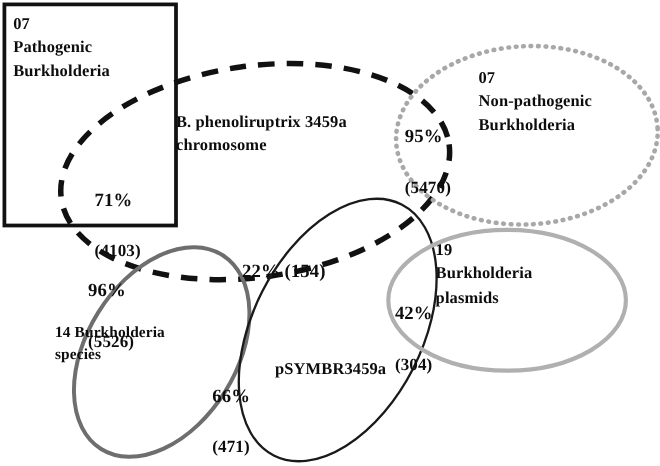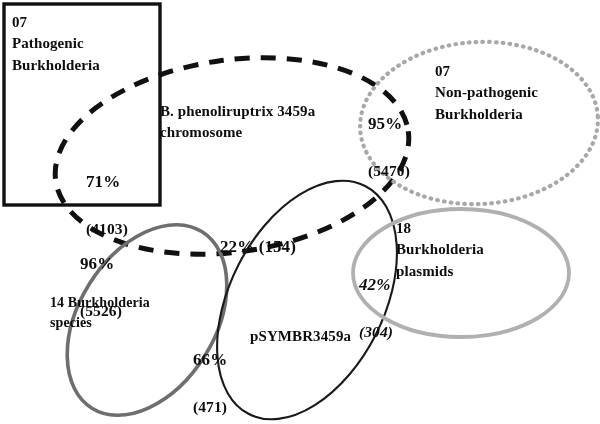--- a/index.html
+++ b/index.html
@@ -70,21 +70,21 @@
 
   <div class="lbl set-label" style="left:435px; top:61px; width:160px;">07
 Non-pathogenic
 Burkholderia</div>
 
   <div class="lbl set-label small" style="left:50px; top:293px; width:140px;">14 Burkholderia
 species</div>
 
   <div class="lbl set-label" style="left:250px; top:326px; width:140px;">pSYMBR3459a</div>
 
-  <div class="lbl set-label" style="left:396px; top:218px; width:150px;">18
+  <div class="lbl set-label" style="left:396px; top:218px; width:150px;">19
 Burkholderia
 plasmids</div>
 
   <div class="lbl count-label" style="left:86px; top:147px; width:84px;">
     <span class="pct">71%</span>
     <span class="num">(4103)</span>
   </div>
 
   <div class="lbl count-label" style="left:368px; top:89px; width:80px;">
     <span class="pct">95%</span>
@@ -96,18 +96,18 @@
     <span class="num">(5526)</span>
   </div>
 
   <div class="lbl count-inline" style="left:220px; top:198px; width:160px;margin-top:37px;">22% (154)</div>
 
   <div class="lbl count-label" style="left:193px; top:325px; width:80px;">
     <span class="pct">66%</span>
     <span class="num">(471)</span>
   </div>
 
-  <div class="lbl count-label" style="left:359px; top:250px; width:80px;font-style:italic;">
+  <div class="lbl count-label" style="left:359px; top:250px; width:80px;">
     <span class="pct">42%</span>
     <span class="num">(304)</span>
   </div>
 
 </div>
 
 </body></html>

